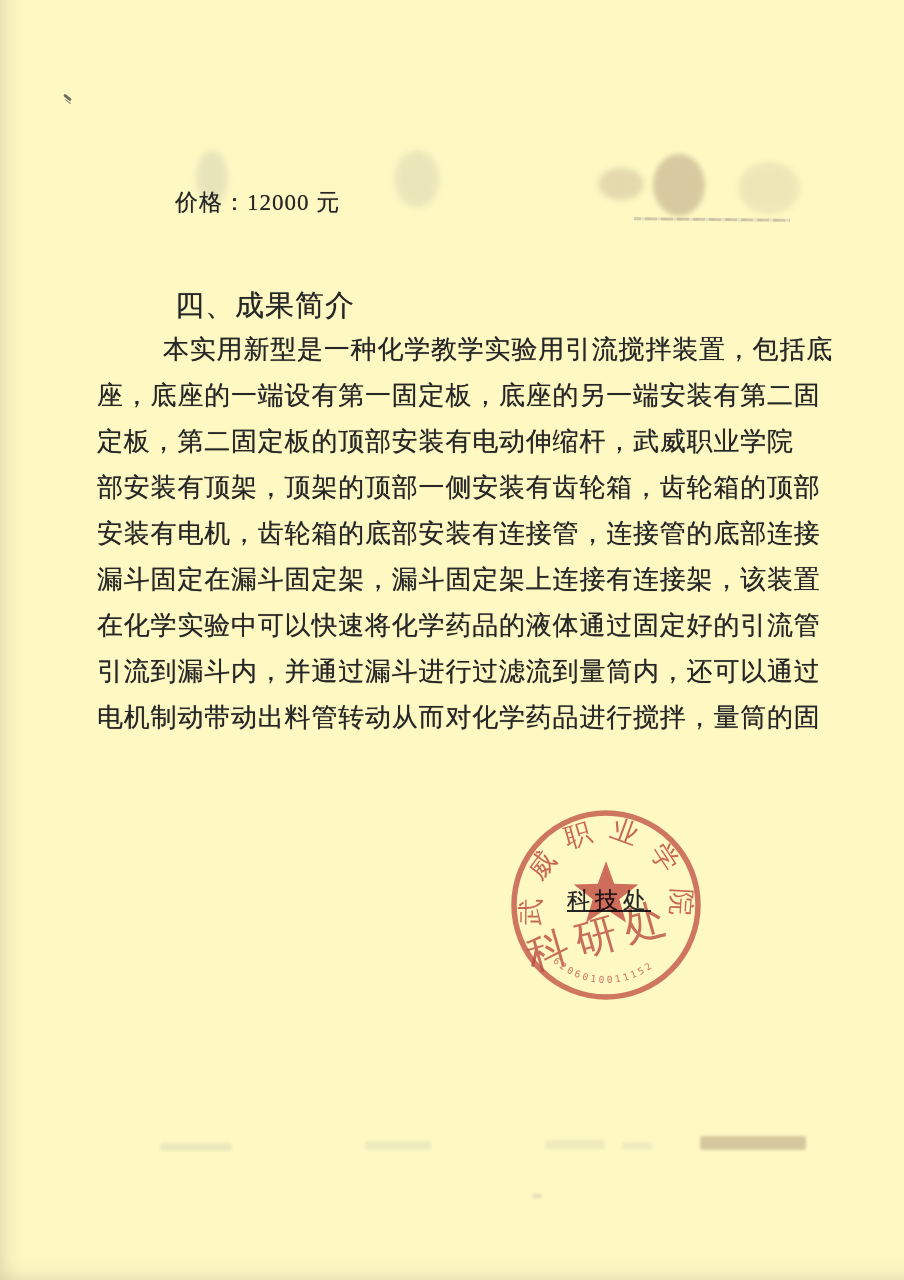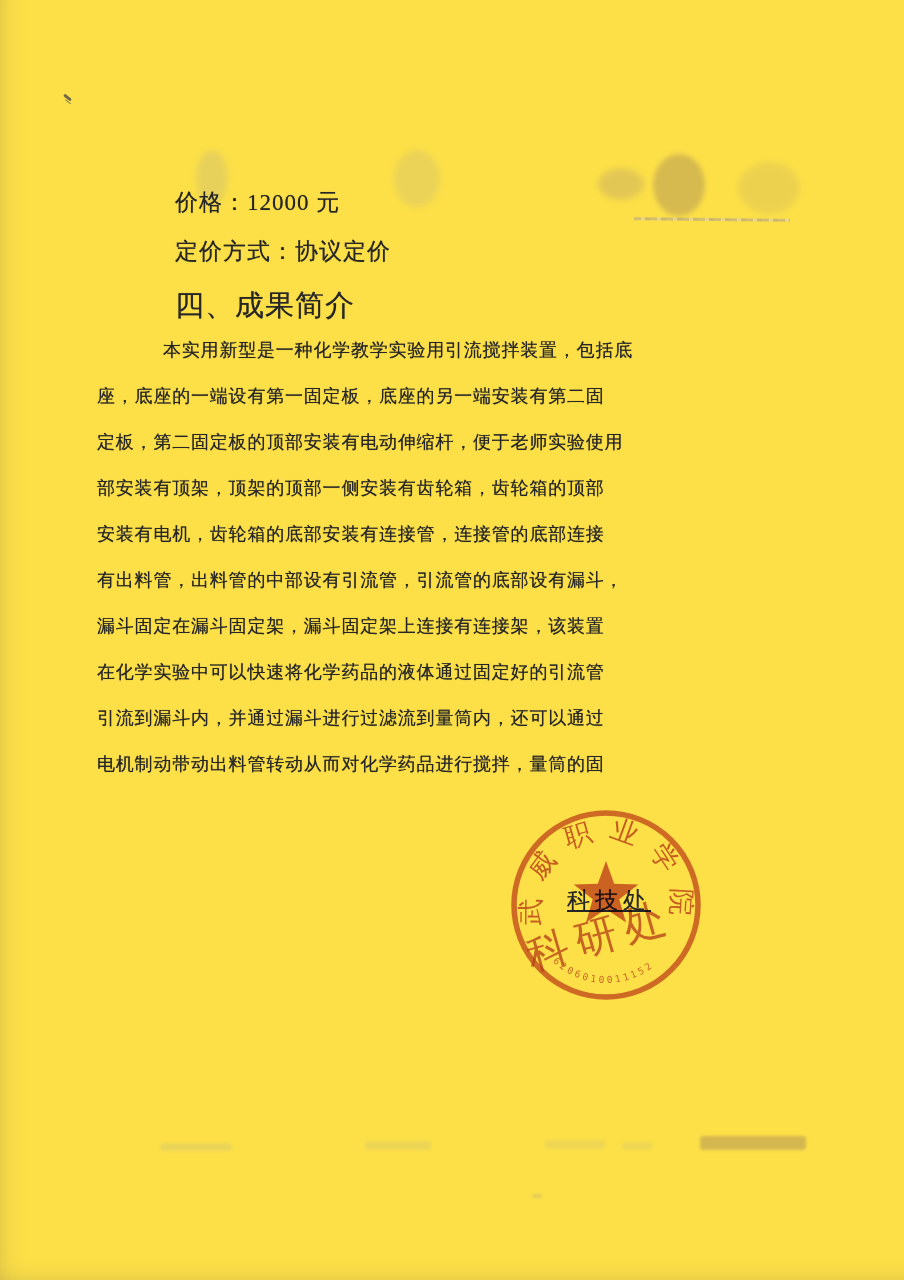--- a/index.html
+++ b/index.html
@@ -1,38 +1,38 @@
 <!DOCTYPE html>
 <html><head>
 <meta charset="utf-8">
 <style>
   html,body{margin:0;padding:0;background:#e9e9e9;}
   .page{
     position:relative;
     width:904px;height:1280px;
     margin:0 auto;
-    background:#fde047;
+    background:#fef9c3;
     overflow:hidden;
     font-family:"Liberation Serif","DejaVu Serif",serif;
     color:#262626;
     box-shadow: inset 14px -12px 30px -22px rgba(90,85,80,.45);
   }
   .txt{
     position:absolute;
     white-space:nowrap;
     color:#262626;
     text-shadow:0 0 .7px rgba(45,45,45,.75);
   }
   .hline{font-size:23px;letter-spacing:1px;}
   .heading{font-size:29px;font-weight:normal;letter-spacing:1px;}
   .para{
     position:absolute;left:97px;top:327px;width:740px;
   }
   .para .pline{
-    height:46px;line-height:46px;font-size:18px;
+    height:46px;line-height:46px;font-size:26px;
     letter-spacing:.8px;white-space:nowrap;
     text-shadow:0 0 .7px rgba(45,45,45,.75);
   }
   .para .pline.first{padding-left:66px;}
   .sig{font-size:23px;text-decoration:underline;}
   .dept{letter-spacing:5px;}
   .date{letter-spacing:.5px;}
   
   .seal{
     position:absolute;left:501px;top:800px;width:210px;height:210px;
@@ -65,33 +65,29 @@
   <div class="artifact smudge" style="left:598px;top:168px;width:46px;height:32px;background:#a08878;opacity:.28"></div>
   <div class="artifact smudge" style="left:653px;top:154px;width:52px;height:62px;background:#8d7260;opacity:.34;filter:blur(2.4px)"></div>
   <div class="artifact smudge" style="left:738px;top:162px;width:62px;height:52px;background:#9b8a7c;opacity:.16"></div>
 
   <div class="artifact scratch" style="left:634px;top:218px;width:156px"></div>
 
   <div class="txt hline" style="left:175px;top:187px">
     <span>价格：</span><span>12000 元</span>
   </div>
 
-  <div class="txt hline" style="left:175px;top:236px">
-    <span>定价方式：</span><span>协议定价</span>
-  </div>
 
   <div class="txt heading" style="left:175px;top:286px">四、成果简介</div>
 
   <div class="para">
     <div class="pline first">本实用新型是一种化学教学实验用引流搅拌装置，包括底</div>
     <div class="pline">座，底座的一端设有第一固定板，底座的另一端安装有第二固</div>
-    <div class="pline">定板，第二固定板的顶部安装有电动伸缩杆，便于老师实验使用</div>
+    <div class="pline">定板，第二固定板的顶部安装有电动伸缩杆，武威职业学院</div>
     <div class="pline">部安装有顶架，顶架的顶部一侧安装有齿轮箱，齿轮箱的顶部</div>
     <div class="pline">安装有电机，齿轮箱的底部安装有连接管，连接管的底部连接</div>
-    <div class="pline">有出料管，出料管的中部设有引流管，引流管的底部设有漏斗，</div>
     <div class="pline">漏斗固定在漏斗固定架，漏斗固定架上连接有连接架，该装置</div>
     <div class="pline">在化学实验中可以快速将化学药品的液体通过固定好的引流管</div>
     <div class="pline">引流到漏斗内，并通过漏斗进行过滤流到量筒内，还可以通过</div>
     <div class="pline">电机制动带动出料管转动从而对化学药品进行搅拌，量筒的固</div>
   </div>
 
   <div class="txt sig dept" style="left:567px;top:885px">科技处</div>
 
   <div class="seal">
     <svg width="210" height="210" viewBox="0 0 210 210">

